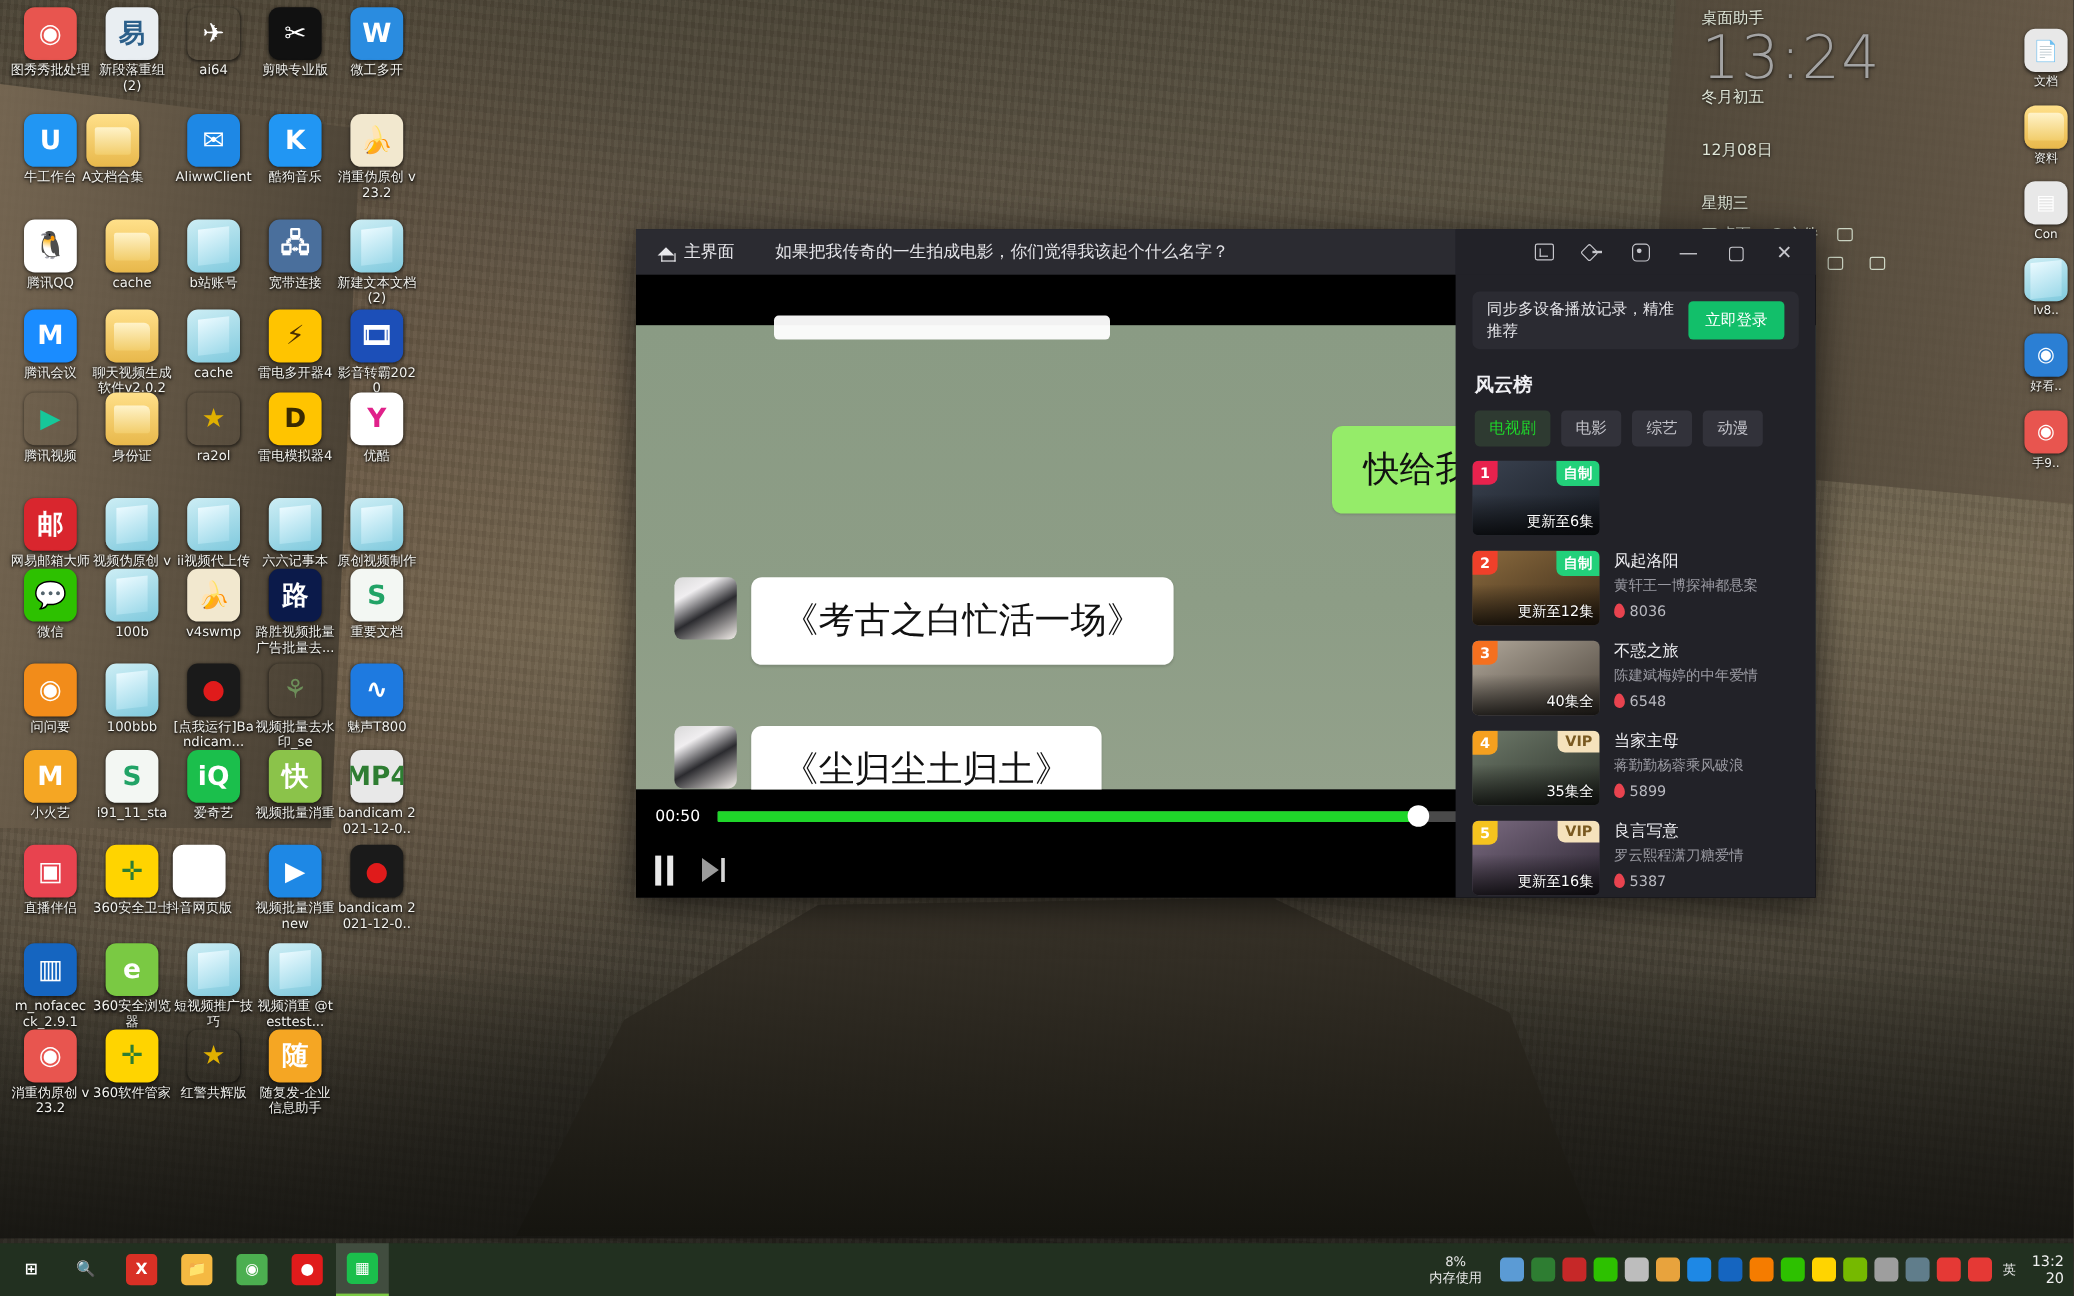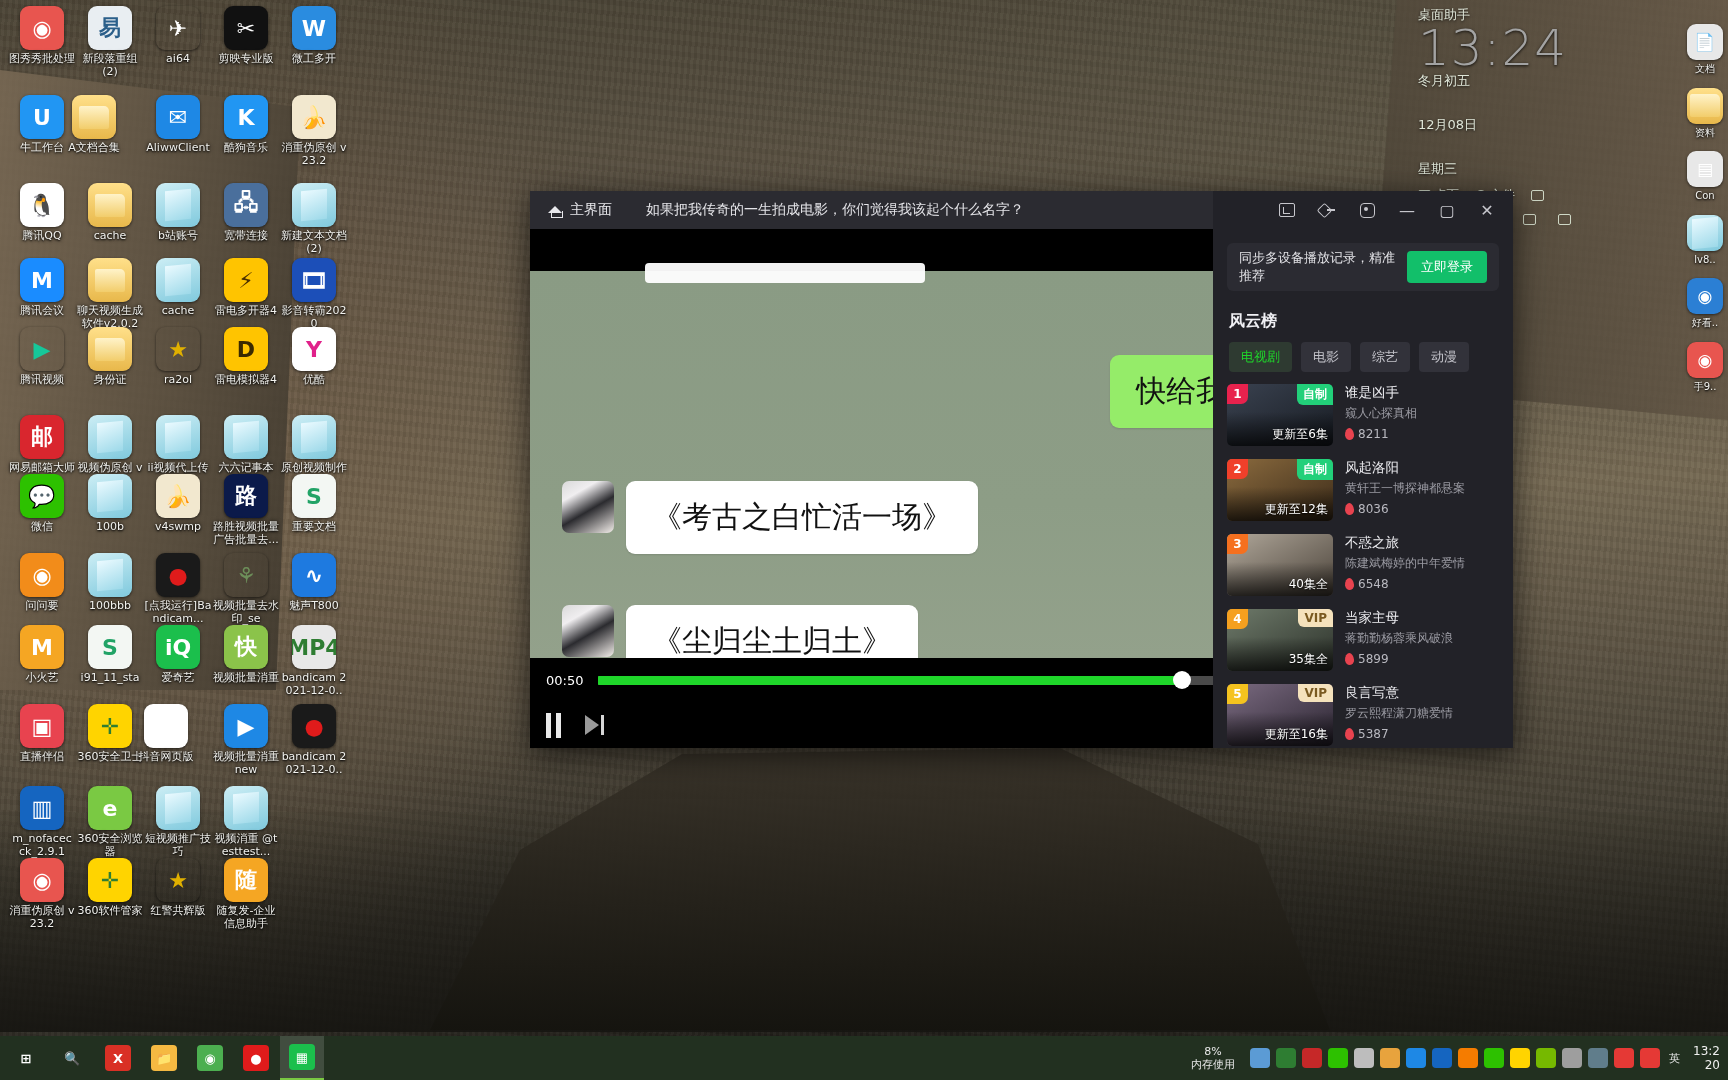--- a/index.html
+++ b/index.html
@@ -605,28 +605,20 @@
       <div class="tab">动漫</div>
     </div>
   <div id="rank-list">
       <div class="rank-item">
         <div class="thumb" style="background: linear-gradient(150deg, rgb(58, 66, 80), rgb(23, 27, 34));">
           <div class="shade"></div>
           <div class="num" style="background: rgb(232, 34, 77);">1</div>
           <div class="badge self">自制</div>
           <div class="eps">更新至6集</div>
         </div>
-        <div class="meta">
-          <div class="t">谁是凶手</div>
-          <div class="s">窥人心探真相</div>
-          <div class="h">
-            <i class="flame"></i>
-            <span>8211</span>
-          </div>
-        </div>
       </div>
       <div class="rank-item">
         <div class="thumb" style="background: linear-gradient(150deg, rgb(138, 106, 62), rgb(58, 42, 24));">
           <div class="shade"></div>
           <div class="num" style="background: rgb(240, 64, 42);">2</div>
           <div class="badge self">自制</div>
           <div class="eps">更新至12集</div>
         </div>
         <div class="meta">
           <div class="t">风起洛阳</div>

